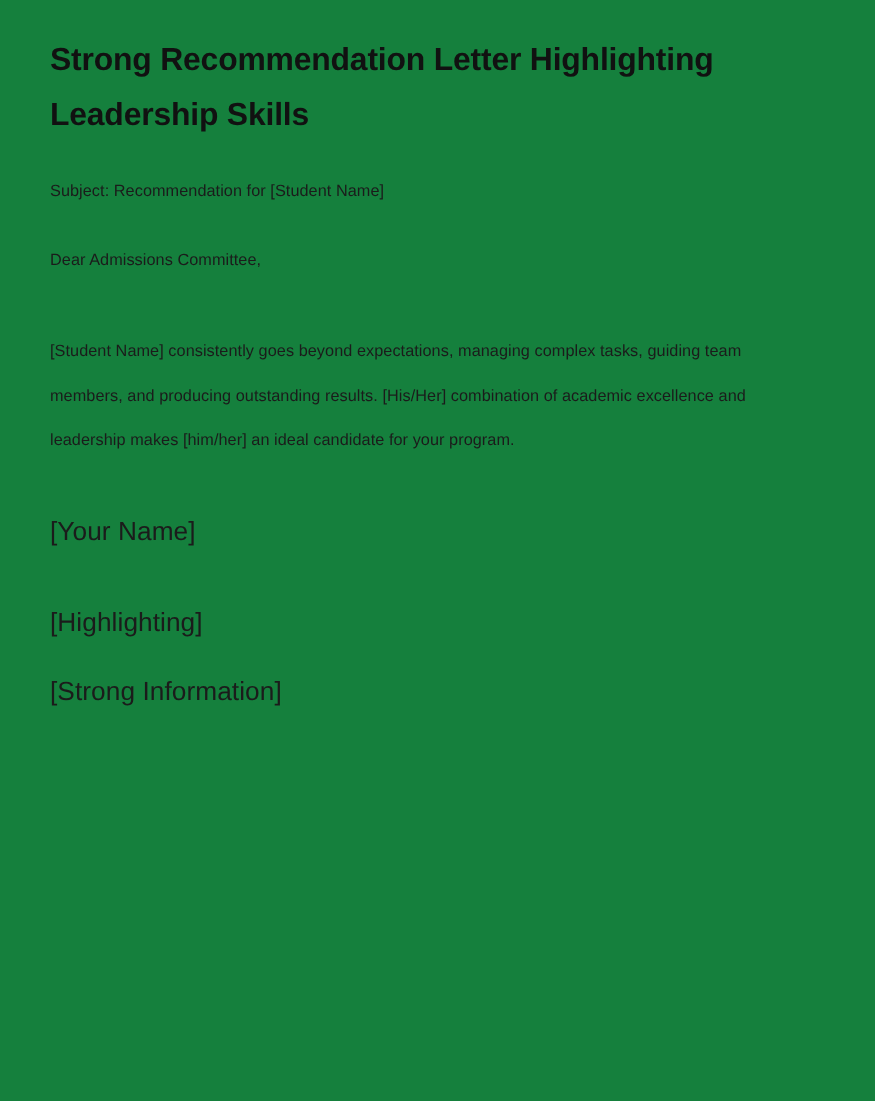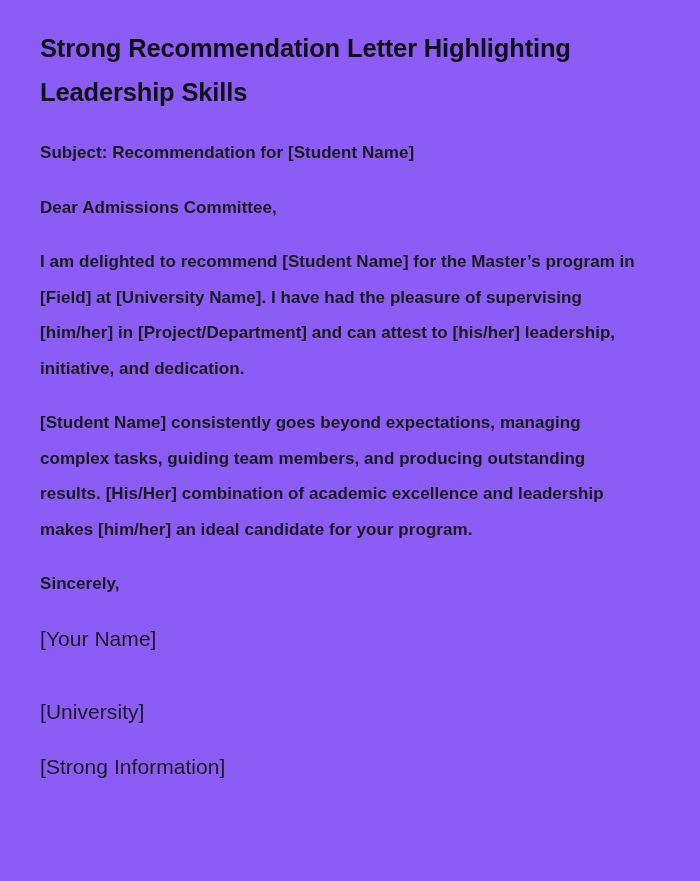--- a/index.html
+++ b/index.html
@@ -15,41 +15,41 @@
     font-family: "Liberation Sans", sans-serif;
     color: #111111;
     -webkit-font-smoothing: antialiased;
   }
 
   .page {
     box-sizing: border-box;
     width: 700px;
     min-height: 881px;
     padding: 26px 40px 40px 40px;
-    background: #8b5cf6;
+    background: #15803d;
   }
 
   .letter {
     max-width: 600px;
   }
 
   .doc-title {
     margin: 0 0 0 0;
     font-family: "Liberation Sans", sans-serif;
     font-size: 25.5px;
     font-weight: 700;
     line-height: 44px;
     letter-spacing: -0.15px;
     color: #111111;
   }
 
   .para {
     margin: 0;
-    font-size: 17px;
-    font-weight: 700;
+    font-size: 13px;
+    font-weight: 400;
     line-height: 35.5px;
     color: #1b1b1b;
     letter-spacing: 0.05px;
   }
 
   
   .gap-title  { height: 21px; }
   .gap-para   { height: 19px; }
 
   .sig-line {
@@ -72,39 +72,37 @@
     <div class="gap-title"></div>
 
     <p class="para">Subject: Recommendation for [Student Name]</p>
 
     <div class="gap-para"></div>
 
     <p class="para">Dear Admissions Committee,</p>
 
     <div class="gap-para"></div>
 
-    <p class="para">I am delighted to recommend [Student Name] for the Master’s program in [Field] at [University Name]. I have had the pleasure of supervising [him/her] in [Project/Department] and can attest to [his/her] leadership, initiative, and dedication.</p>
 
     <div class="gap-para"></div>
 
     <p class="para">[Student Name] consistently goes beyond expectations, managing complex tasks, guiding team members, and producing outstanding results. [His/Her] combination of academic excellence and leadership makes [him/her] an ideal candidate for your program.</p>
 
     <div class="gap-para"></div>
 
-    <p class="para">Sincerely,</p>
 
     <div class="gap-para"></div>
 
     <p class="sig-line">[Your Name]</p>
 
     <div class="gap-para"></div>
 
 
     <div class="gap-para"></div>
 
-    <p class="sig-line">[University]</p>
+    <p class="sig-line">[Highlighting]</p>
 
     <div class="gap-para"></div>
 
     <p class="sig-line">[Strong Information]</p>
 
   </article>
 </div>
 
 </body></html>

